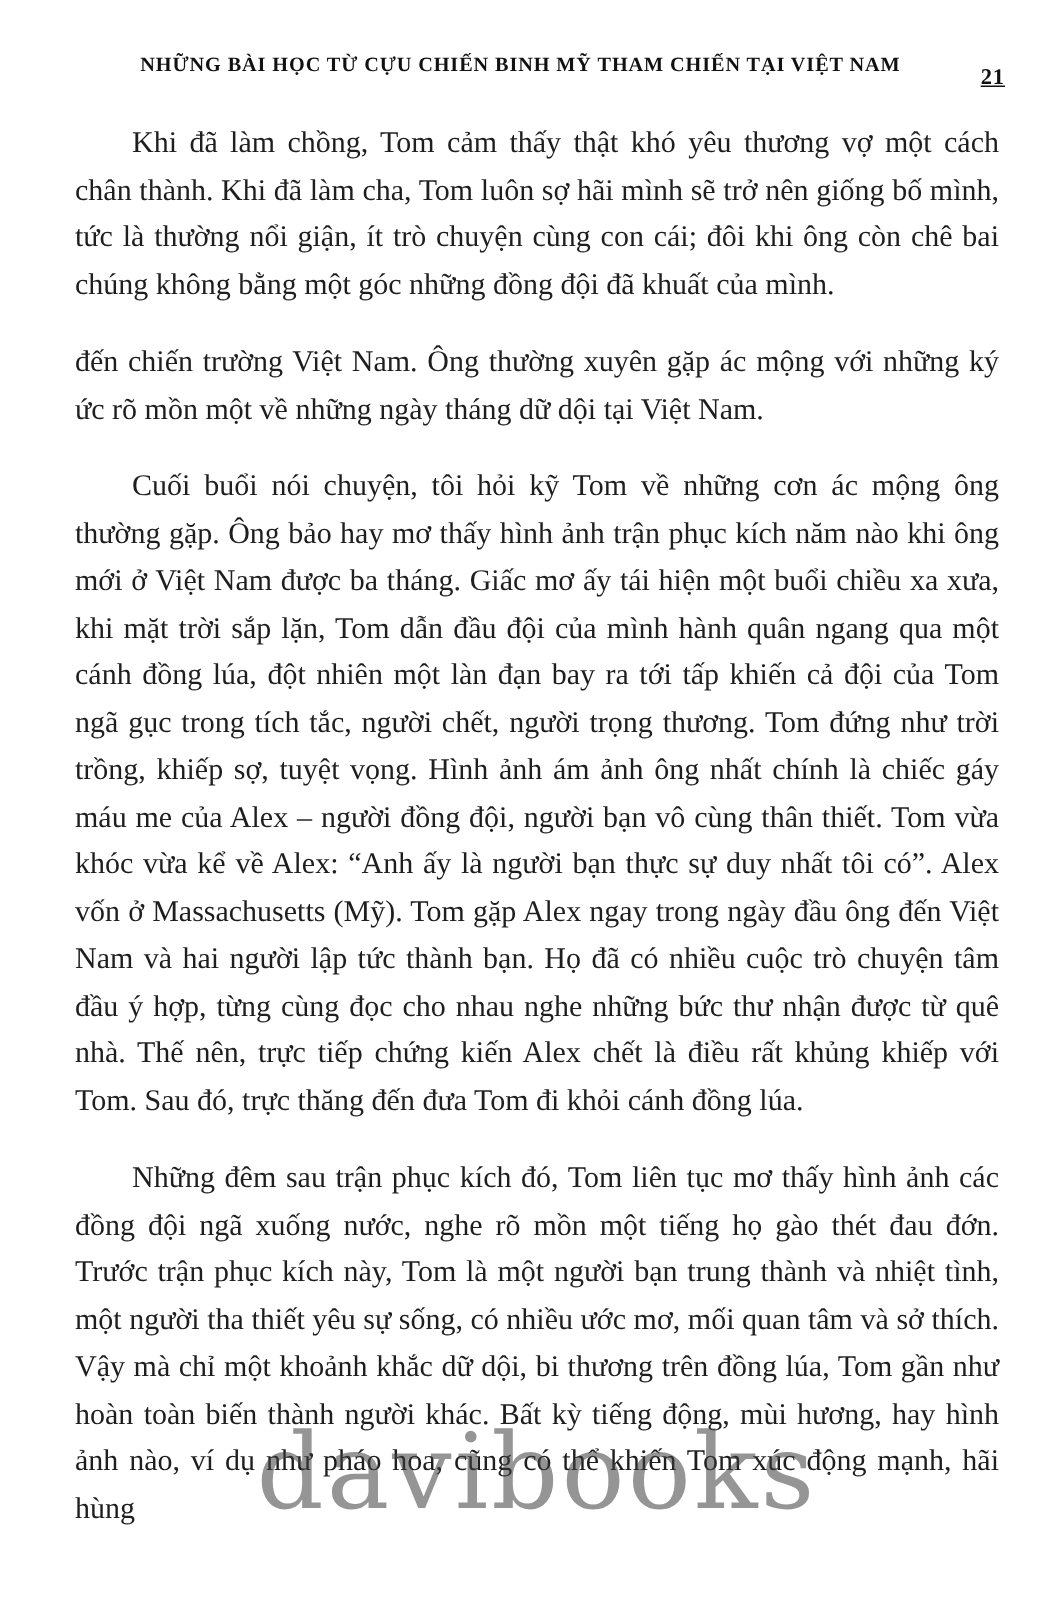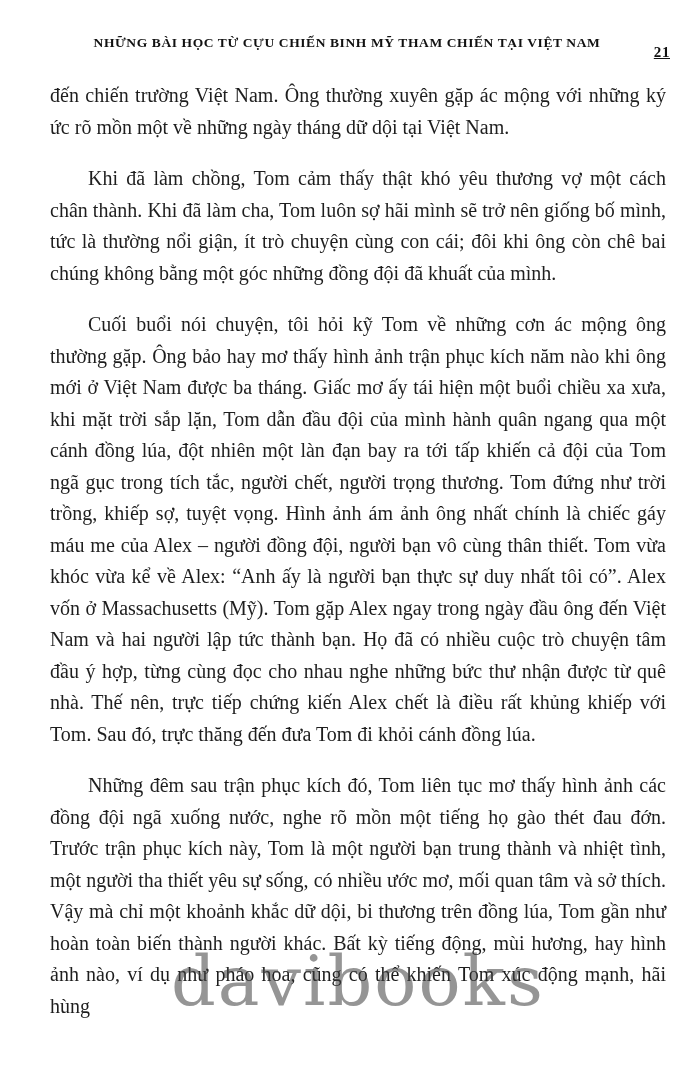--- a/index.html
+++ b/index.html
@@ -96,22 +96,22 @@
 <body>
 
 <div class="page">
 
   <header class="page-header">
     <div class="header-title">NHỮNG BÀI HỌC TỪ CỰU CHIẾN BINH MỸ THAM CHIẾN TẠI VIỆT NAM</div>
     <div class="page-number">21</div>
   </header>
 
   <main class="page-body">
+      <p class="para indent">Khi đã làm chồng, Tom cảm thấy thật khó yêu thương vợ một cách chân thành. Khi đã làm cha, Tom luôn sợ hãi mình sẽ trở nên giống bố mình, tức là thường nổi giận, ít trò chuyện cùng con cái; đôi khi ông còn chê bai chúng không bằng một góc những đồng đội đã khuất của mình.</p>
       <p class="para">đến chiến trường Việt Nam. Ông thường xuyên gặp ác mộng với những ký ức rõ mồn một về những ngày tháng dữ dội tại Việt Nam.</p>
-      <p class="para indent">Khi đã làm chồng, Tom cảm thấy thật khó yêu thương vợ một cách chân thành. Khi đã làm cha, Tom luôn sợ hãi mình sẽ trở nên giống bố mình, tức là thường nổi giận, ít trò chuyện cùng con cái; đôi khi ông còn chê bai chúng không bằng một góc những đồng đội đã khuất của mình.</p>
       <p class="para indent">Cuối buổi nói chuyện, tôi hỏi kỹ Tom về những cơn ác mộng ông thường gặp. Ông bảo hay mơ thấy hình ảnh trận phục kích năm nào khi ông mới ở Việt Nam được ba tháng. Giấc mơ ấy tái hiện một buổi chiều xa xưa, khi mặt trời sắp lặn, Tom dẫn đầu đội của mình hành quân ngang qua một cánh đồng lúa, đột nhiên một làn đạn bay ra tới tấp khiến cả đội của Tom ngã gục trong tích tắc, người chết, người trọng thương. Tom đứng như trời trồng, khiếp sợ, tuyệt vọng. Hình ảnh ám ảnh ông nhất chính là chiếc gáy máu me của Alex – người đồng đội, người bạn vô cùng thân thiết. Tom vừa khóc vừa kể về Alex: “Anh ấy là người bạn thực sự duy nhất tôi có”. Alex vốn ở Massachusetts (Mỹ). Tom gặp Alex ngay trong ngày đầu ông đến Việt Nam và hai người lập tức thành bạn. Họ đã có nhiều cuộc trò chuyện tâm đầu ý hợp, từng cùng đọc cho nhau nghe những bức thư nhận được từ quê nhà. Thế nên, trực tiếp chứng kiến Alex chết là điều rất khủng khiếp với Tom. Sau đó, trực thăng đến đưa Tom đi khỏi cánh đồng lúa.</p>
       <p class="para indent">Những đêm sau trận phục kích đó, Tom liên tục mơ thấy hình ảnh các đồng đội ngã xuống nước, nghe rõ mồn một tiếng họ gào thét đau đớn. Trước trận phục kích này, Tom là một người bạn trung thành và nhiệt tình, một người tha thiết yêu sự sống, có nhiều ước mơ, mối quan tâm và sở thích. Vậy mà chỉ một khoảnh khắc dữ dội, bi thương trên đồng lúa, Tom gần như hoàn toàn biến thành người khác. Bất kỳ tiếng động, mùi hương, hay hình ảnh nào, ví dụ như pháo hoa, cũng có thể khiến Tom xúc động mạnh, hãi hùng</p>
     </main>
 
   <div class="watermark">
     <div class="wm-name">davibooks</div>
   </div>
 
 </div>
 

